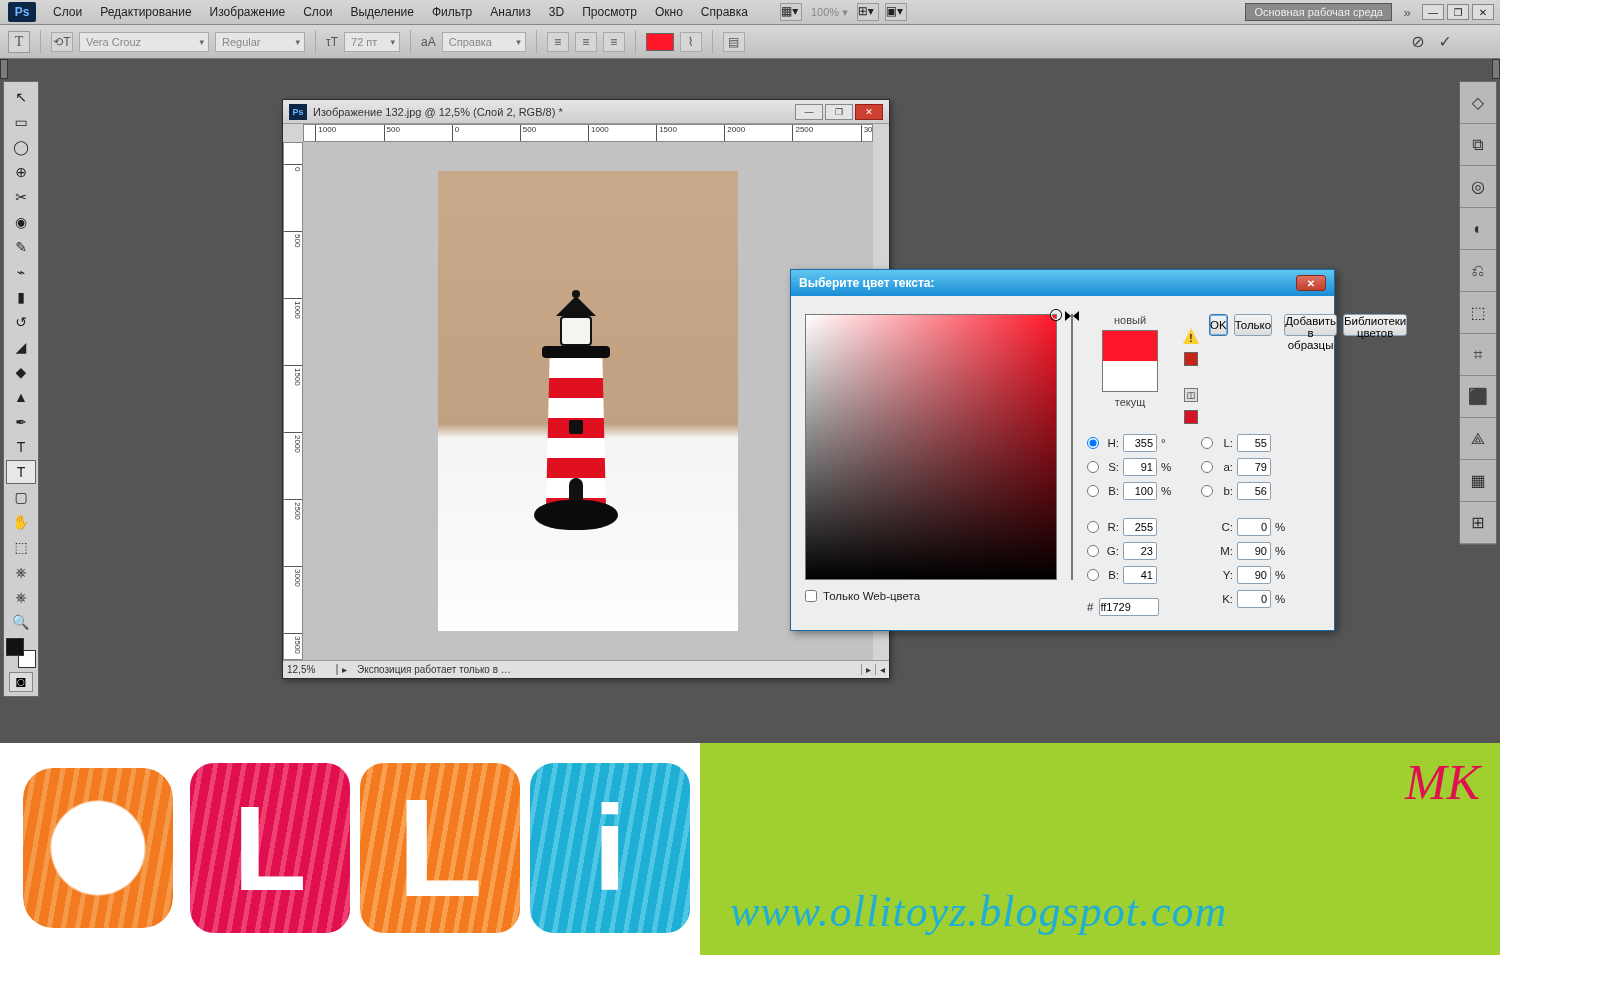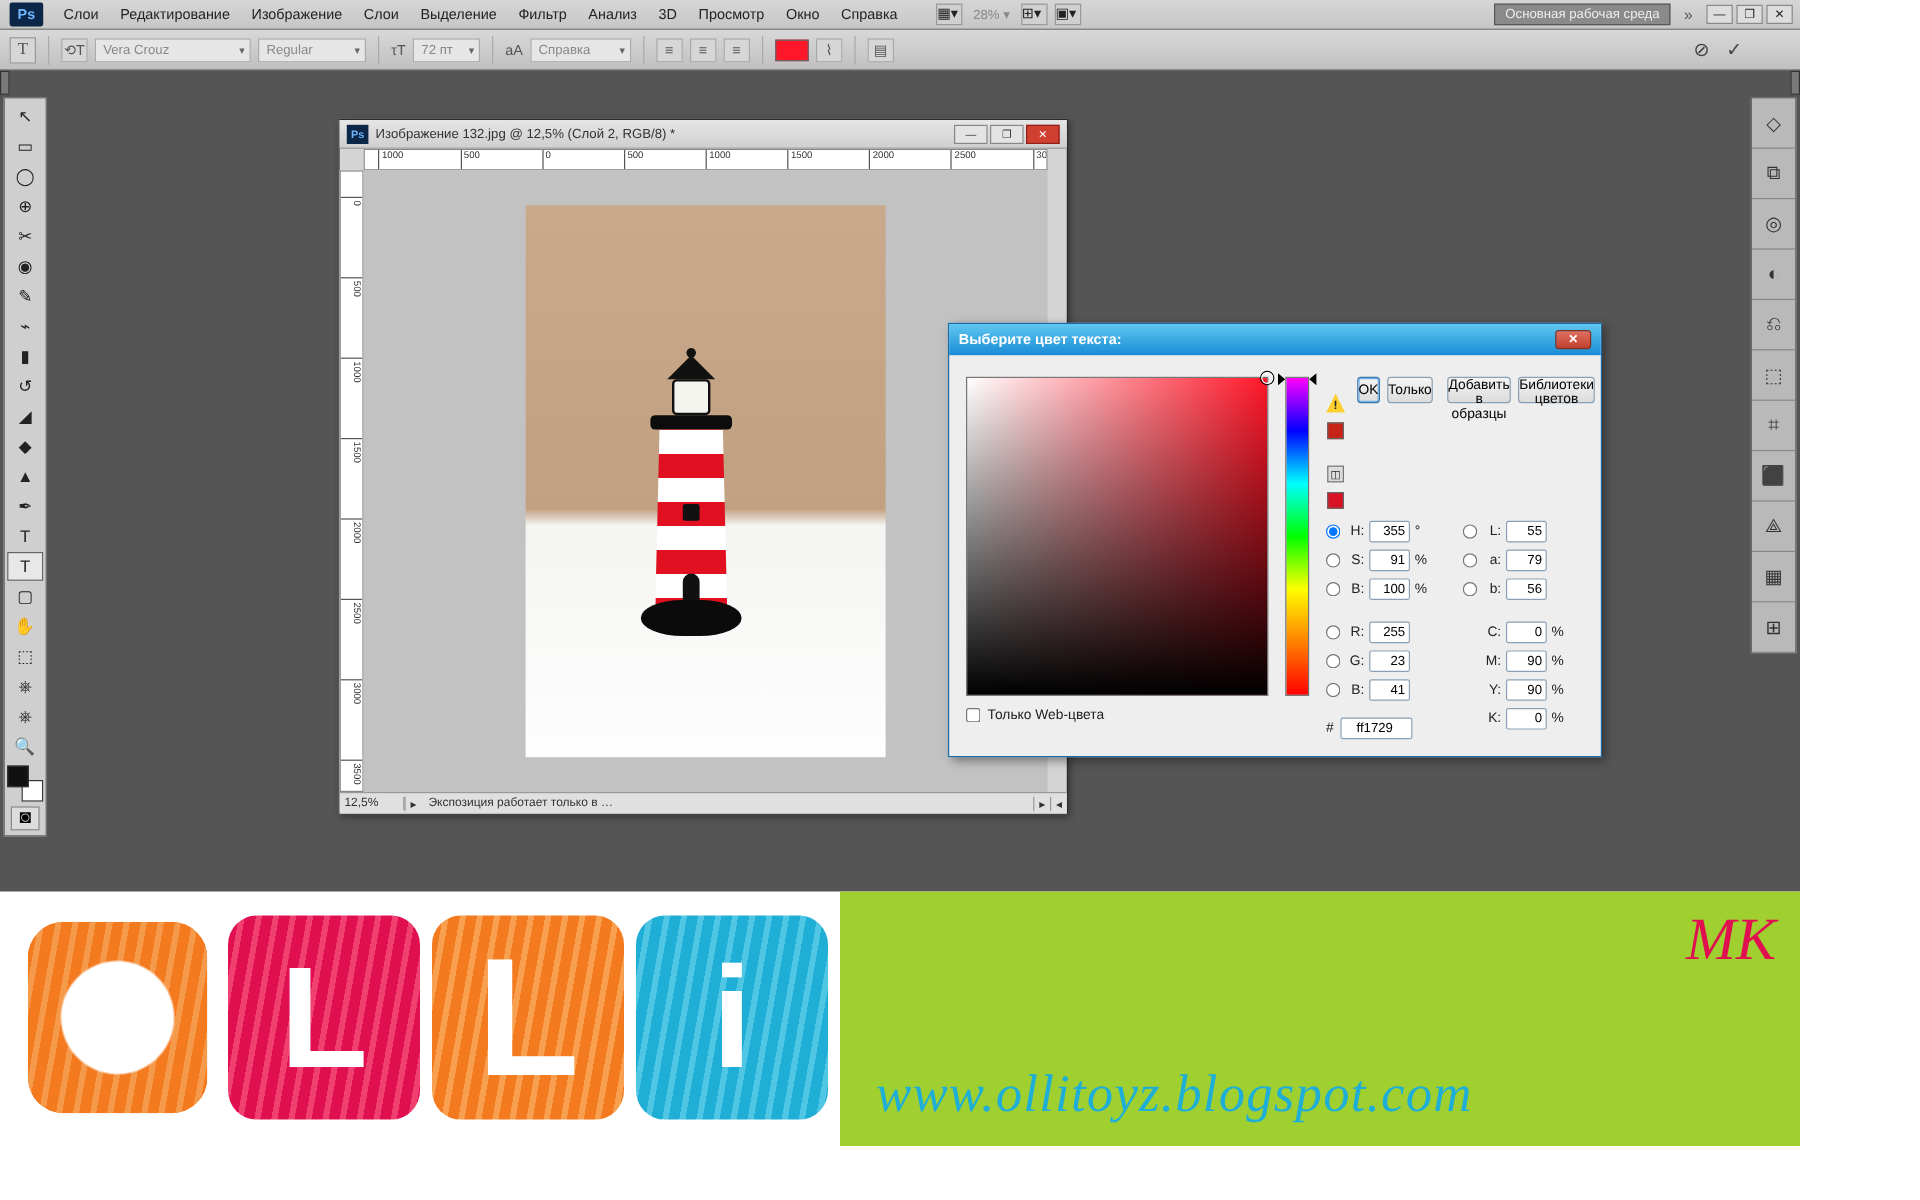--- a/index.html
+++ b/index.html
@@ -99,21 +99,21 @@
   .cp-numcols { display:flex; gap: 26px; margin-top: 10px; }
   .cp-col { display:flex; flex-direction:column; gap:6px; }
   .cp-row { display:flex; align-items:center; gap:4px; }
   .cp-row input[type=radio]{ width:12px;height:12px; }
   .cp-row .lab { width: 16px; text-align:right; }
   .cp-row .num { width: 34px; height:18px; border:1px solid #8aa0b4; background:#fff; font-size:11px; text-align:right; padding:0 3px; border-radius:2px; }
   .cp-row .unit { width: 14px; color:#222; }
   .cp-bottom { display:flex; align-items:center; gap:6px; margin-top:10px;}
   .cp-bottom input[type=checkbox]{width:12px;height:12px;}
   .cp-hexrow { display:flex; align-items:center; gap:6px; margin-top:8px;}
-  .cp-hexrow .num { width:60px;height:18px;border:1px solid #8aa0b4;background:#fff;font-size:11px;padding:0 12px;border-radius:2px;}
+  .cp-hexrow .num { width:60px;height:18px;border:1px solid #8aa0b4;background:#fff;font-size:11px;padding:0 0;border-radius:2px;}
 
   
   .banner { position:absolute; left:0; top:743px; width:1500px; height:212px; background:#fff; display:flex; }
   .banner .left { width: 700px; position:relative; }
   .banner .right { flex:1; background:#a0d030; position:relative; }
   .brush { position:absolute; top:20px; width:160px; height:170px; border-radius: 24px; display:flex;align-items:center;justify-content:center; font-family: Georgia, serif; font-weight:bold; color:#fff; }
   .brush.o { left:18px; background:#fff; } 
   .brush.o .shape { width:150px;height:160px; border-radius: 30px; background: radial-gradient(circle,#fff 42%, rgba(0,0,0,0) 44%) , repeating-linear-gradient(100deg,#f47a1f 0 9px,#f59a4a 9px 14px); -webkit-mask: radial-gradient(circle,#000 0 100%); }
   .brush.o span { position:absolute; font-size:120px; color:#fff; }
   .brush.l { left:190px; background: repeating-linear-gradient(100deg,#e01050 0 9px,#f04070 9px 14px); }
@@ -138,21 +138,21 @@
     <div class="mitem">Слои</div>
     <div class="mitem">Выделение</div>
     <div class="mitem">Фильтр</div>
     <div class="mitem">Анализ</div>
     <div class="mitem">3D</div>
     <div class="mitem">Просмотр</div>
     <div class="mitem">Окно</div>
     <div class="mitem">Справка</div>
     <div style="width:20px"></div>
     <div class="ticon">▦▾</div>
-    <div class="zoom"><span>28%</span> ▾</div>
+    <div class="zoom"><span>100%</span> ▾</div>
     <div class="ticon">⊞▾</div>
     <div class="ticon">▣▾</div>
     <div class="spacer"></div>
     <div class="wsbutton">Основная рабочая среда</div>
     <div class="chev">»</div>
     <div class="winbtns">
       <div class="winbtn">—</div>
       <div class="winbtn">❐</div>
       <div class="winbtn">✕</div>
     </div>
@@ -304,20 +304,29 @@
             <span>Только Web-цвета</span>
           </div>
         </div>
         <div class="cp-hue">
             <div class="tri"></div>
             <div class="trir"></div>
           </div>
 
         <div style="display:flex;flex-direction:column;">
           <div style="display:flex; gap:10px;">
+            <div class="cp-mid">
+              <div class="lblsmall">новый</div>
+              <div class="cp-preview">
+                <div class="new"></div>
+                <div class="old"></div>
+              </div>
+              <div class="lblsmall">текущ</div>
+              <div style="height:4px"></div>
+            </div>
             <div style="display:flex;flex-direction:column;gap:8px;align-items:center;padding-top:14px;">
               <div class="cp-warn">!</div>
               <div class="cp-warnbox"></div>
               <div style="height:6px"></div>
               <div class="cp-cube">◫</div>
               <div class="cp-warnbox" style="background:#d61224"></div>
             </div>
             <div class="cp-right">
               <button class="ok">OK</button>
               <button>Только</button>

